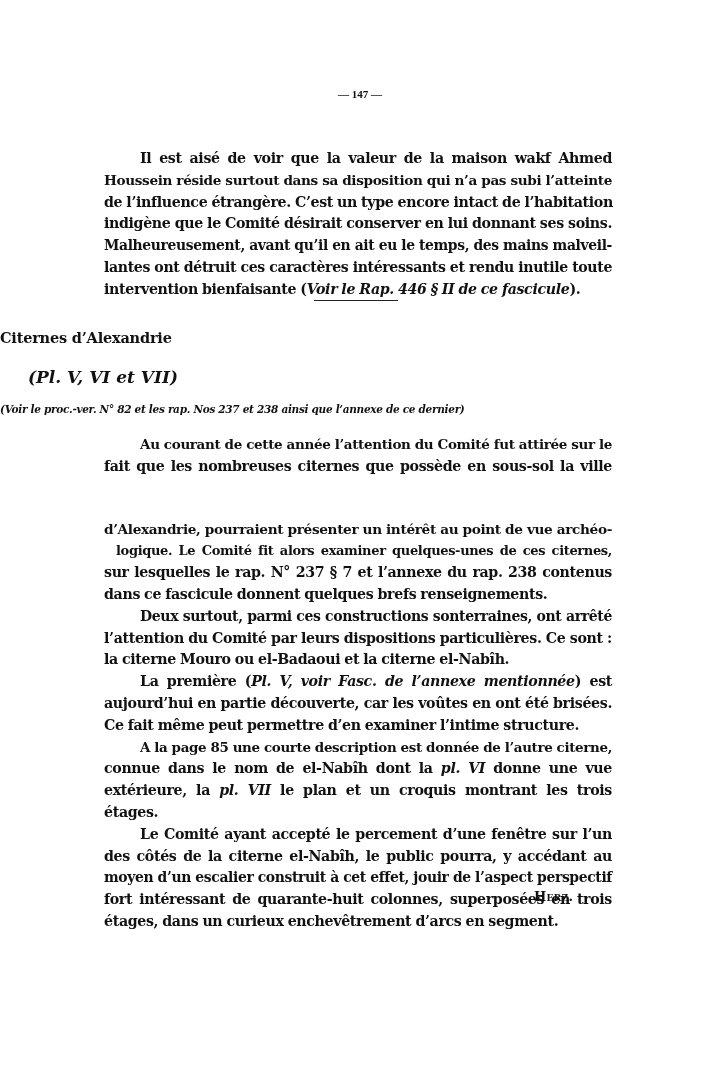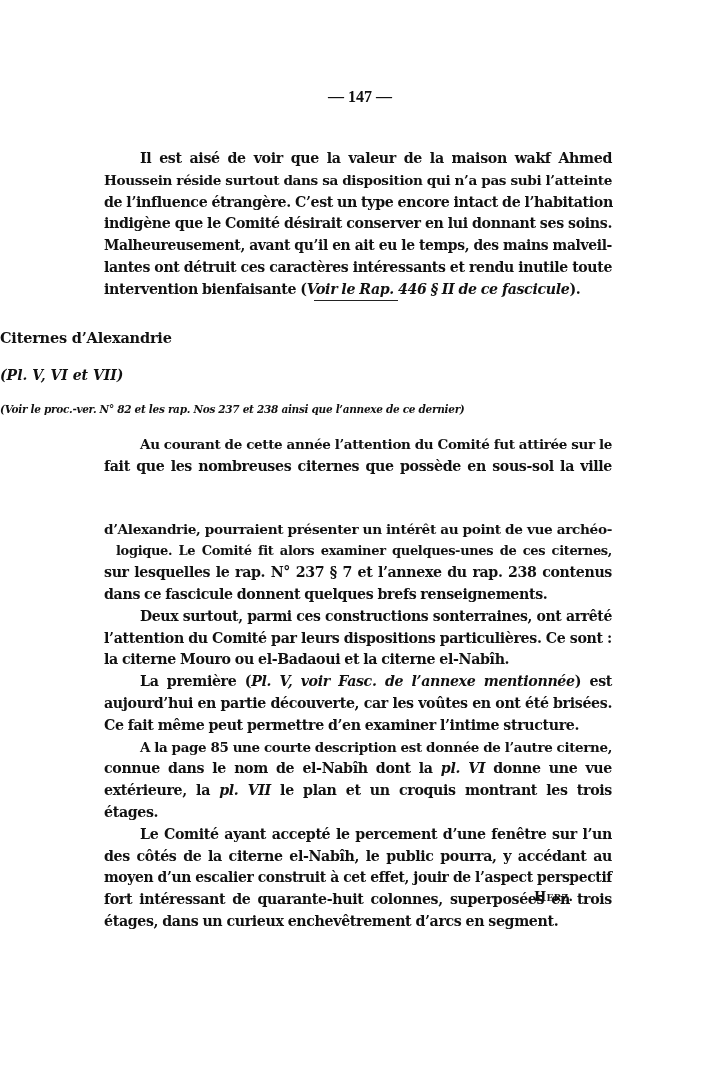--- a/index.html
+++ b/index.html
@@ -1,33 +1,33 @@
 <!DOCTYPE html>
 <html><head>
   <meta charset="utf-8">
   <style>
     html, body { margin: 0; padding: 0; background: #ffffff; }
     body { width: 720px; height: 1082px; position: relative; overflow: hidden;
            font-family: "DejaVu Serif", "Liberation Serif", serif; color: #111111; }
     .page-number { position: absolute; top: 88px; left: 0; width: 720px; text-align: center;
-                   font-family: "Liberation Serif", serif; font-weight: bold; font-size: 16px; }
+                   font-family: "Liberation Serif", serif; font-weight: bold; font-size: 11px; }
     .block { position: absolute; left: 104px; width: 508px; }
     .line { display: block; height: 21.8px; line-height: 21.8px; font-size: 14.2px;
             font-weight: bold; text-align: justify; text-align-last: justify;
             white-space: nowrap; overflow: visible; font-family: "DejaVu Serif", serif;
             letter-spacing: -0.35px; word-spacing: -0.5px; }
     .line.last { text-align-last: left; }
     .line.indent { padding-left: 36px; box-sizing: border-box; }
     .line i, .line .it { font-style: italic; }
     .sep { position: absolute; left: 314px; top: 300px; width: 84px; height: 0;
            border-top: 1.5px solid #222; }
     .heading { position: absolute; left: 0; width: 640px; text-align: left; font-weight: bold;
                font-family: "DejaVu Serif", serif; }
     .h-title { top: 329px; font-size: 14.5px; letter-spacing: -0.2px; }
-    .h-plates { top: 367px; font-size: 14px; font-style: italic; }
+    .h-plates { top: 367px; font-size: 17px; font-style: italic; padding-left: 28px; }
     .h-ref { top: 403px; font-size: 10.5px; font-style: italic; letter-spacing: -0.3px; }
     .signature { position: absolute; top: 889px; left: 534px; font-weight: bold;
                  font-variant: small-caps; font-size: 13px; letter-spacing: 0.3px;
                  font-family: "DejaVu Serif", serif; }
   </style>
 </head>
 <body>
 
 <div class="page-number">— 147 —</div>
 

